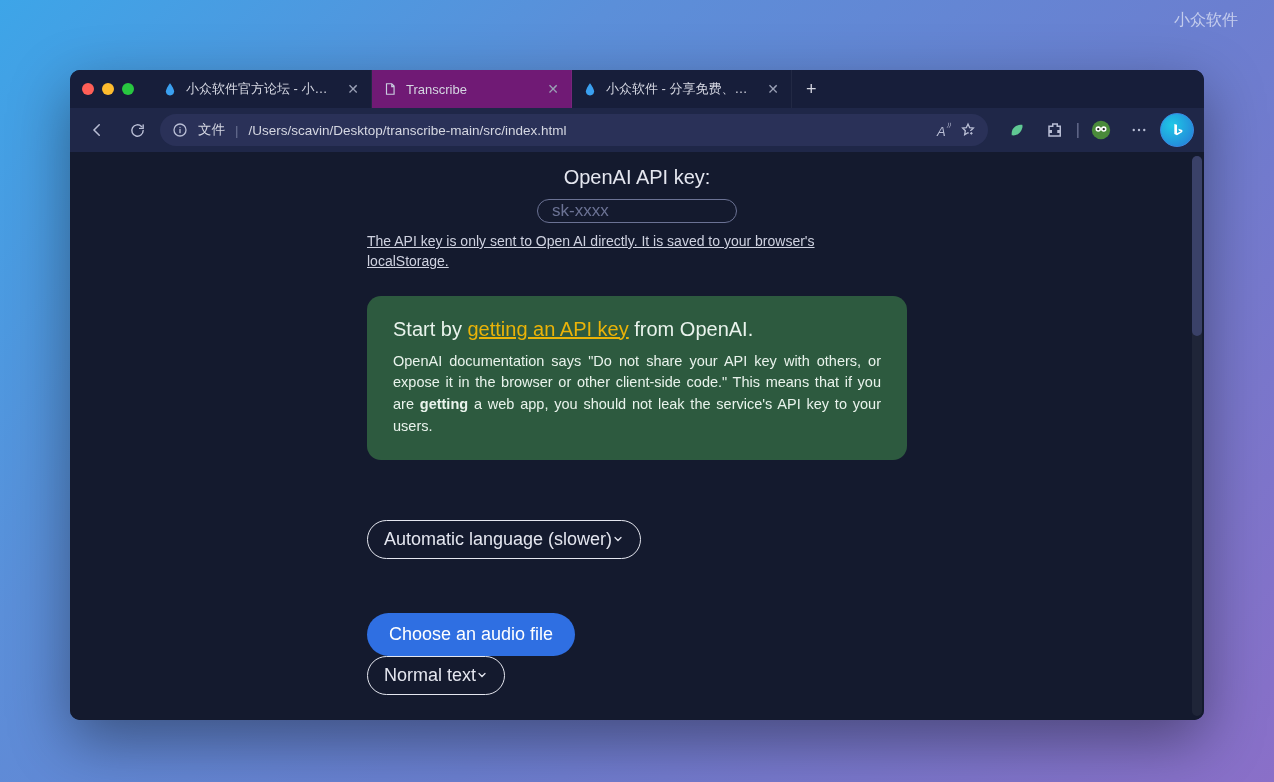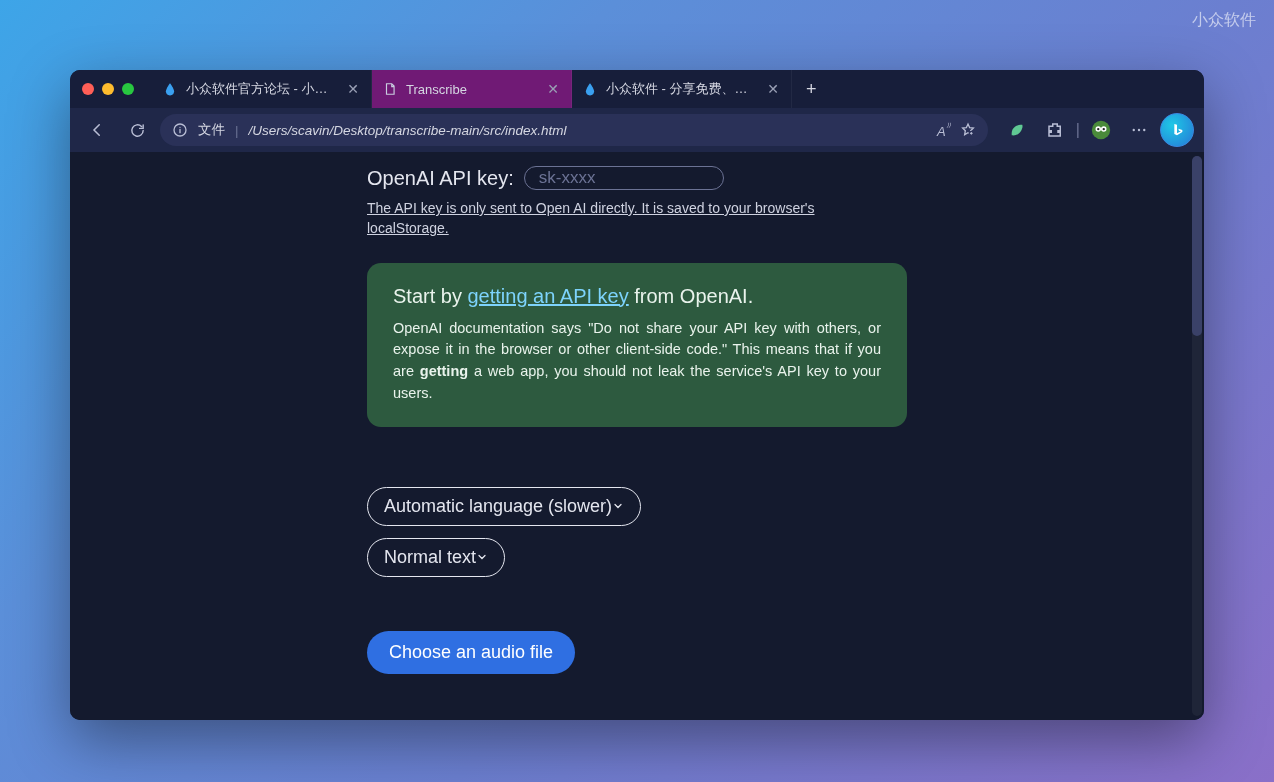--- a/index.html
+++ b/index.html
@@ -7,21 +7,21 @@
   font-family: -apple-system, BlinkMacSystemFont, "Segoe UI", Helvetica, Arial, sans-serif;
   background: linear-gradient(135deg, #3da5e8 0%, #5b8fd9 30%, #6b7fd0 60%, #8a6fc8 100%);
   width: 1274px;
   height: 782px;
   overflow: hidden;
   position: relative;
 }
 .watermark {
   position: absolute;
   top: 10px;
-  right: 18px;
+  right: 36px;
   color: rgba(255,255,255,0.6);
   font-size: 16px;
   z-index: 1000;
 }
 .browser-window {
   position: absolute;
   top: 70px;
   left: 70px;
   width: 1134px;
   height: 650px;
@@ -87,21 +87,21 @@
   border-radius: 16px;
   display: flex;
   align-items: center;
   padding: 0 12px;
   gap: 10px;
   color: #d5d7e2;
   font-size: 13.5px;
 }
 .addr-sep { color: #6b7294; }
 .addr-prefix { color: #d5d7e2; }
-.addr-url { color: #d5d7e2; flex:1;font-style:italic; }
+.addr-url { color: #d5d7e2; flex:1; }
 .right-icons { display:flex; align-items:center; gap:4px; margin-left:6px; }
 .right-icons .tool-btn.accent { color:#5fc893; }
 .right-icons .tool-btn.owl svg circle.eye{fill:#fff}
 .bing-btn {
   width: 34px; height: 34px; border-radius: 50%;
   background: radial-gradient(circle at 35% 35%, #1ec8e6, #2678d6);
   border:1px solid #3a88e0;
   display:flex; align-items:center; justify-content:center;
   color:#fff; font-size:12px;
 }
@@ -112,33 +112,33 @@
   overflow: hidden;
 }
 .scrollbar-track { position:absolute; right:2px; top:4px; bottom:4px; width:10px; background:rgba(255,255,255,0.05); border-radius:5px; }
 .scrollbar-thumb { position:absolute; right:2px; top:4px; width:10px; height:180px; background:#3a4168; border-radius:5px; }
 .page {
   padding: 14px 0 20px 0;
   display:flex; flex-direction:column; align-items:center;
   color:#e4e6ef;
 }
 .page-inner { width: 540px; }
-.api-key-row { display:flex; align-items:center; gap:10px; font-size:20px; margin-bottom:8px; }
+.api-key-row { display:flex; align-items:center; gap:10px; font-size:20px; margin-bottom:8px;flex-direction:column; }
 .api-key-input {
   background: transparent; border:1px solid #6b7294; border-radius:18px;
   padding:1px 14px; color:#6b7294; font-size:17px; width:200px; outline:none;
 }
 .api-key-input::placeholder { color:#6b7294; }
 .helper-text { font-size:14px; color:#cfd2e0; line-height:1.45; margin-bottom:24px; max-width:460px;text-decoration:underline; }
 .info-box {
   background:#2d5a3f; border-radius:14px; padding:22px 26px;
   color:#e9f3ec; margin-bottom:60px;
 }
 .info-title { font-size:20px; margin-bottom:10px; }
-.info-title a { color:#7dd3fc; text-decoration:underline;text-align:right; }
+.info-title a { color:#eab308; text-decoration:underline;text-align:right; }
 .info-body { font-size:14.5px; line-height:1.5; text-align:justify; }
 .info-body b { font-weight:600; }
 .select-pill {
   display:inline-flex; align-items:center; gap:0;
   border:1.5px solid #e4e6ef; border-radius:22px;
   padding:8px 16px; font-size:18px; color:#e4e6ef;
   margin-bottom:12px; cursor:pointer; background:transparent;
 }
 .chev { width:12px; height:12px; }
 .primary-btn {
@@ -281,29 +281,29 @@
 
         <div>
           <button class="select-pill">
             <span>Automatic language (slower)</span>
             <svg class="chev" viewBox="0 0 24 24">
                 <path fill="none" stroke="#e4e6ef" stroke-width="2.5" stroke-linecap="round" d="M6 9l6 6 6-6"></path>
               </svg>
           </button>
         </div>
         <div>
+          <button class="primary-btn">Choose an audio file</button>
+        </div>
+
+        <div>
           <button class="select-pill">
             <span>Normal text</span>
             <svg class="chev" viewBox="0 0 24 24">
                 <path fill="none" stroke="#e4e6ef" stroke-width="2.5" stroke-linecap="round" d="M6 9l6 6 6-6"></path>
               </svg>
           </button>
         </div>
 
-        <div>
-          <button class="primary-btn">Choose an audio file</button>
-        </div>
-
       </div>
     </div>
   </div>
 
 </div>
 
 </body></html>

